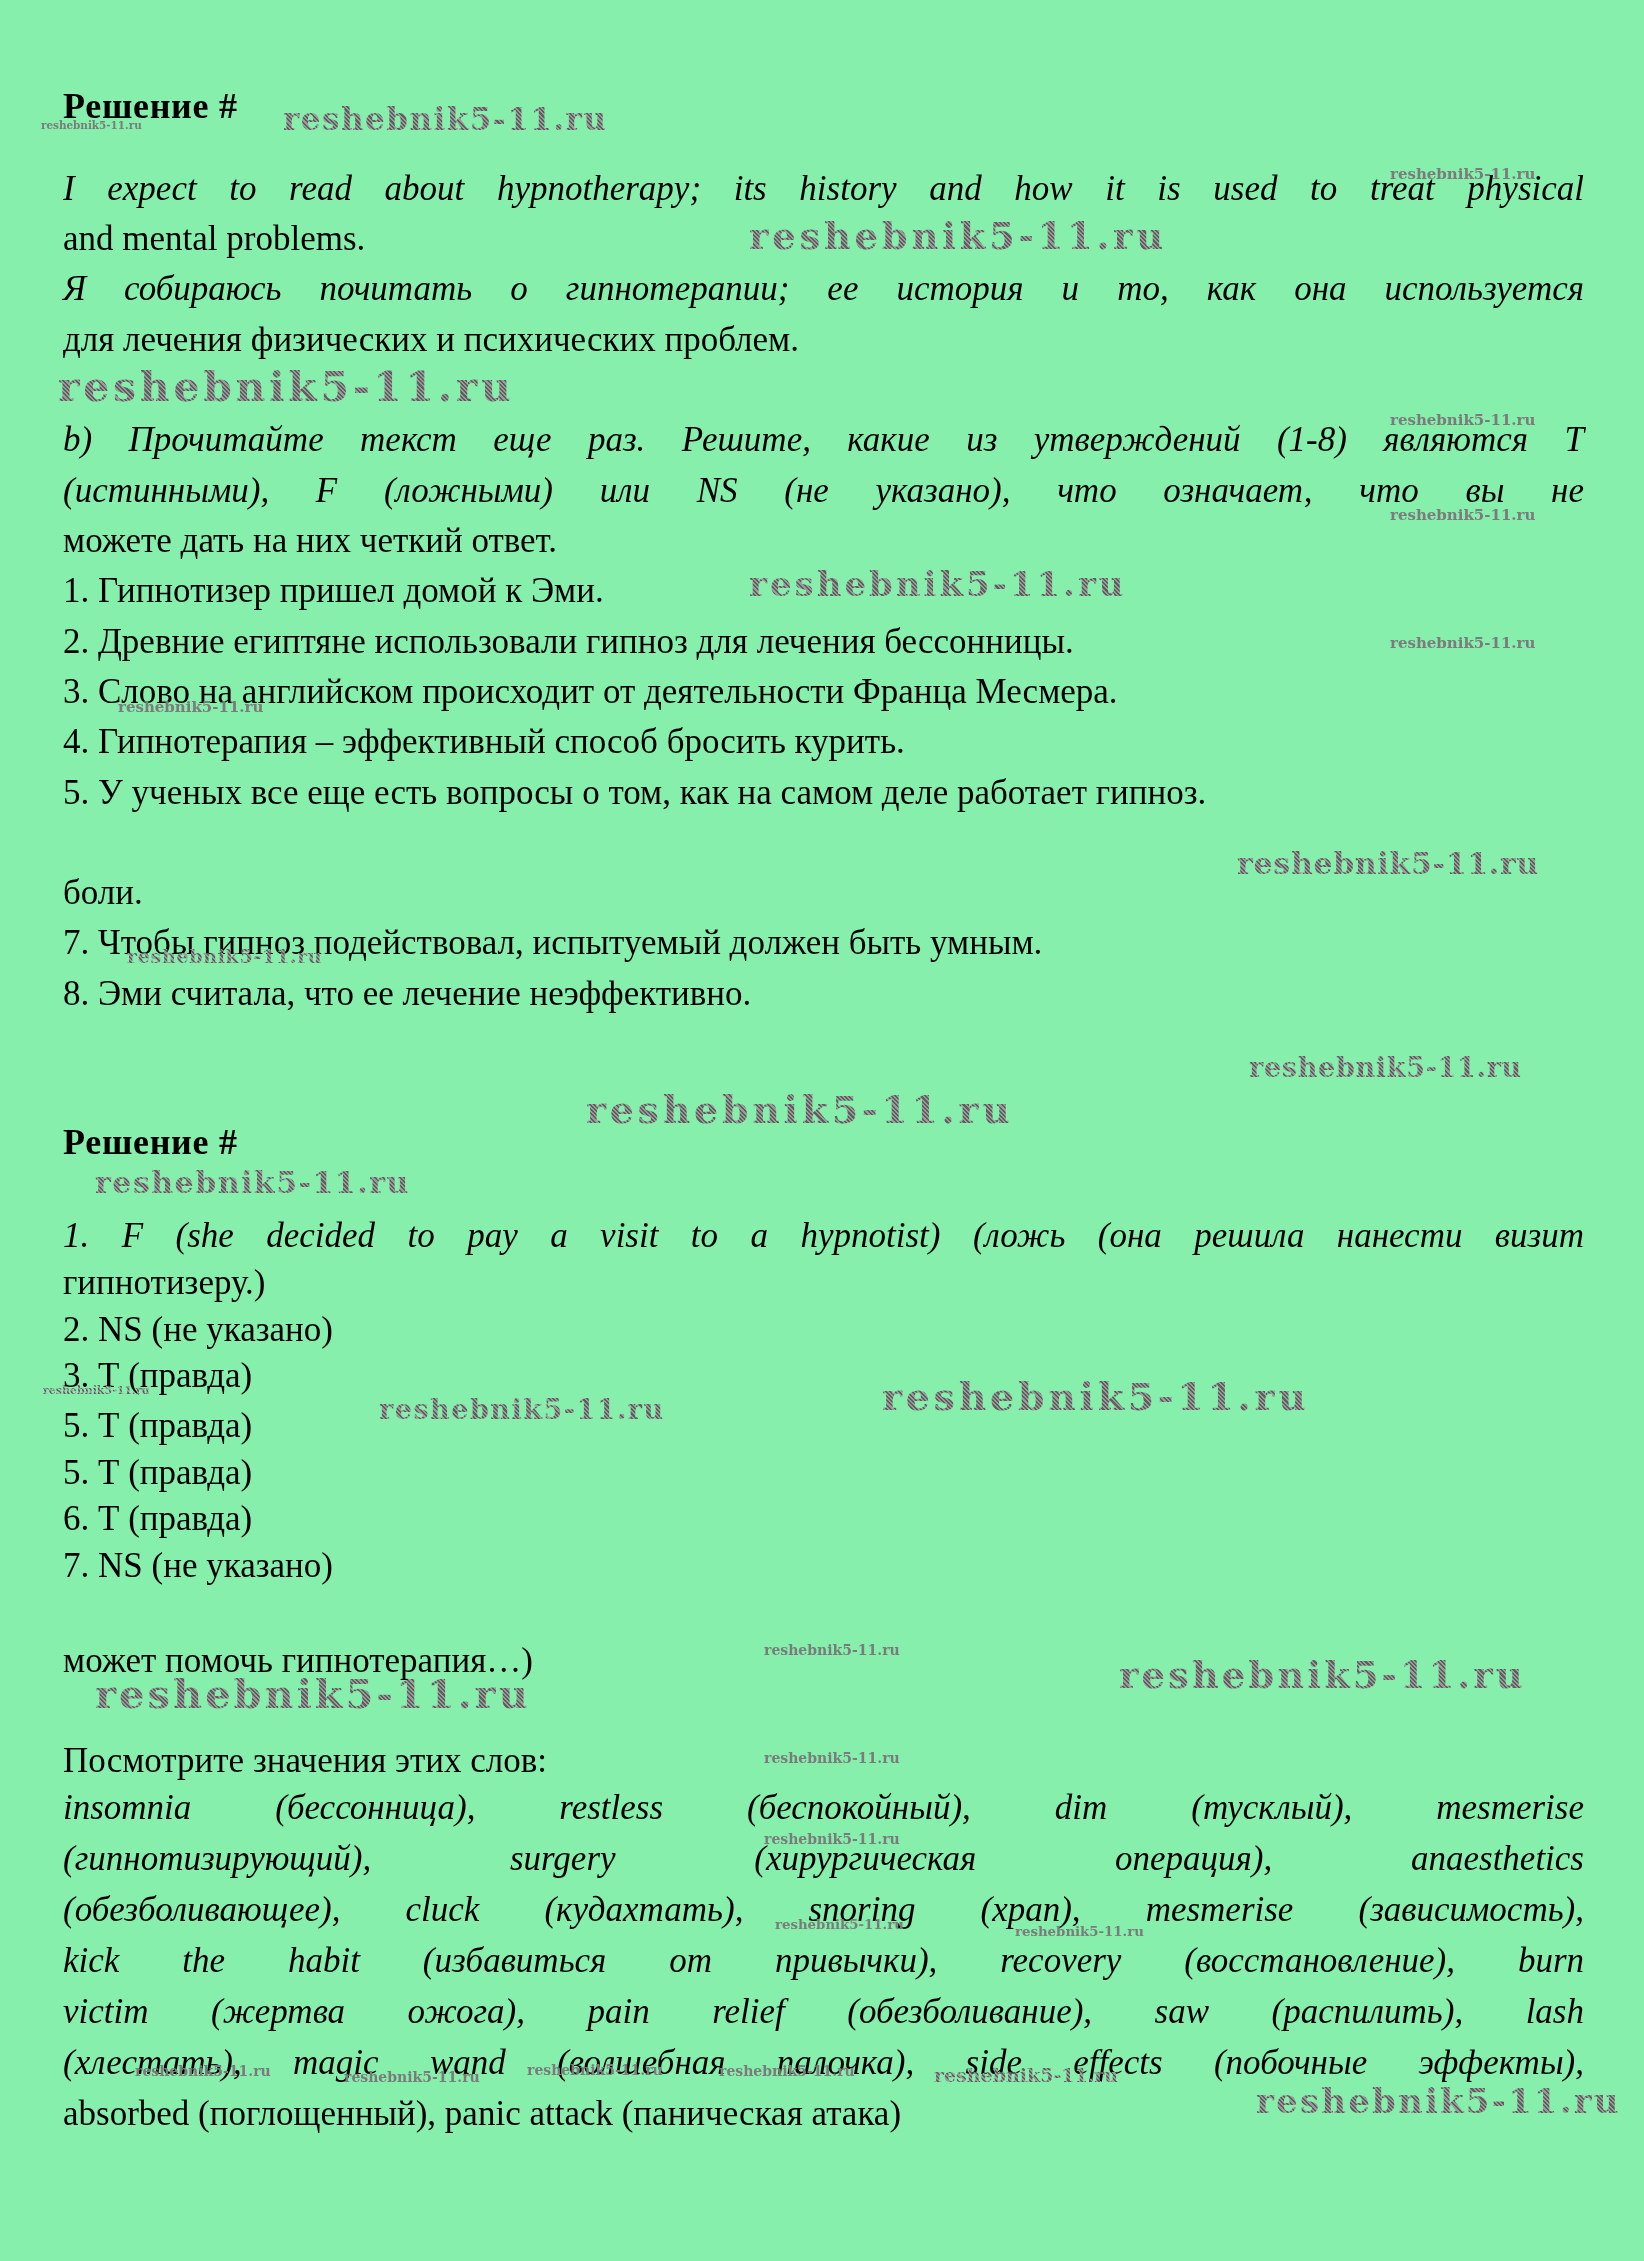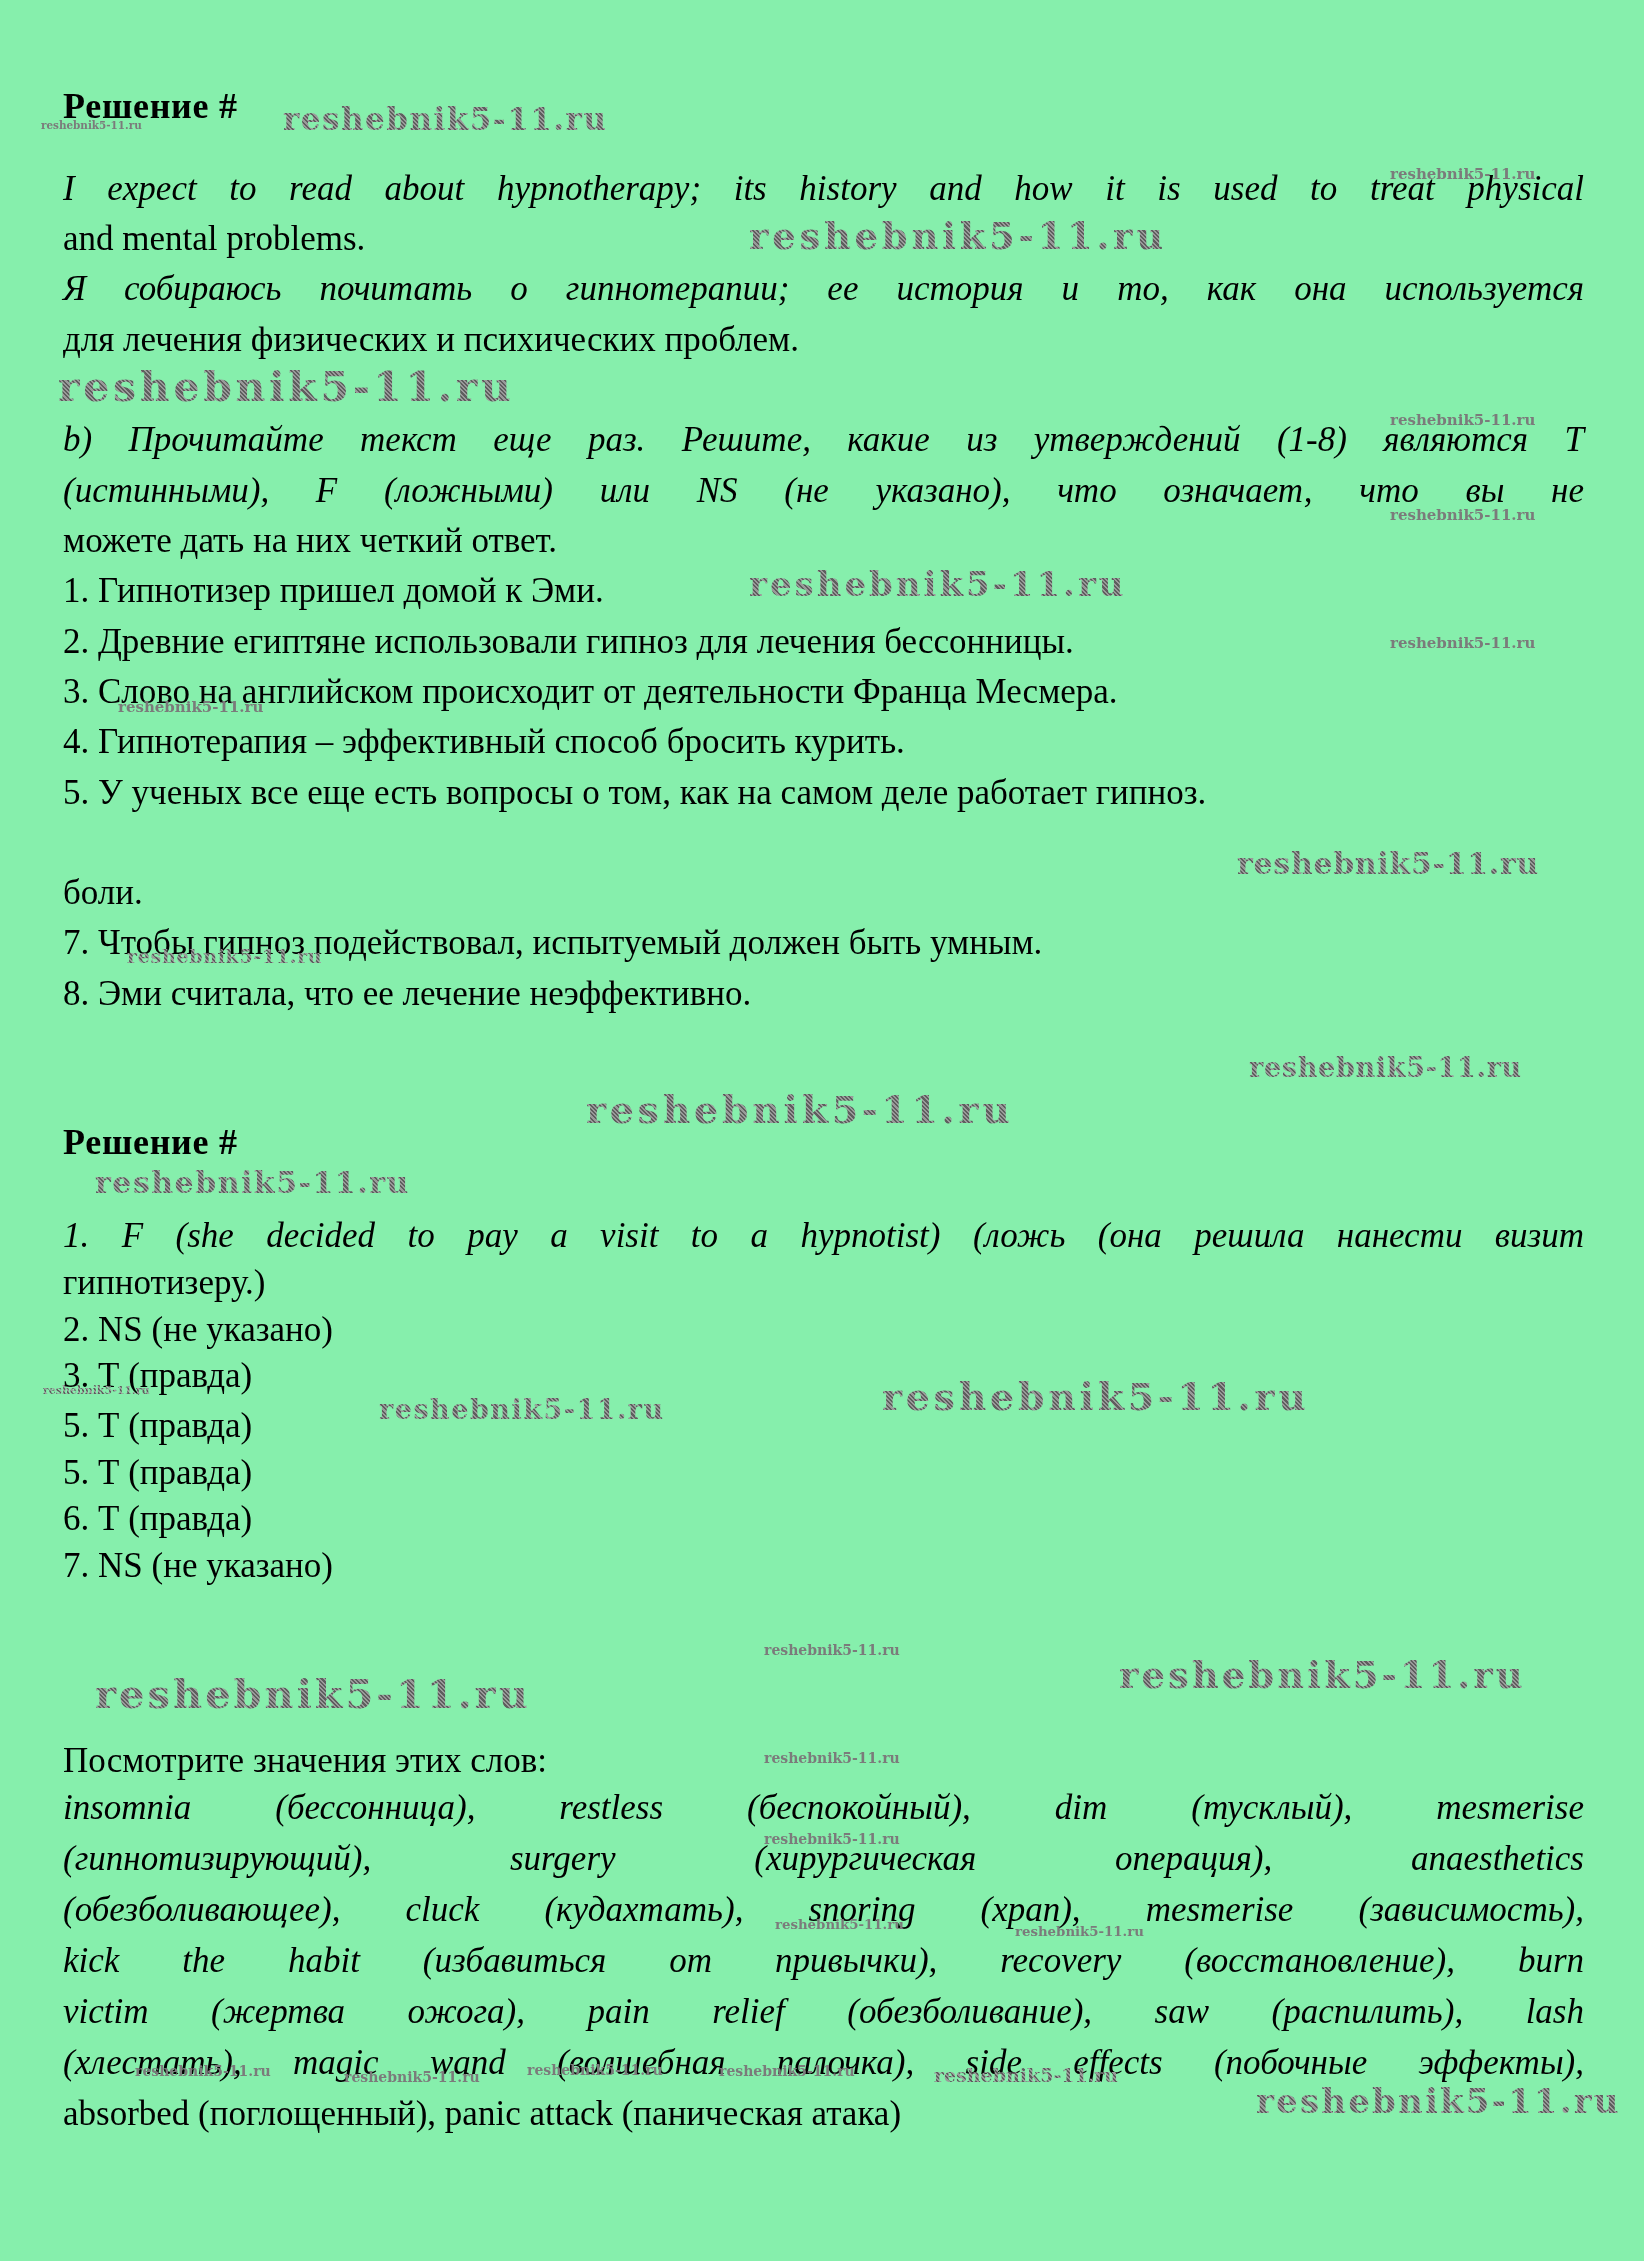--- a/index.html
+++ b/index.html
@@ -84,20 +84,21 @@
   <div class="line hdg" style="top:1119px">Решение #</div>
 
   <div class="line just" style="top:1213px">1. F (she decided to pay a visit to a hypnotist) (ложь (она решила нанести визит</div>
   <div class="line" style="top:1260px">гипнотизеру.)</div>
   <div class="line" style="top:1307px">2. NS (не указано)</div>
   <div class="line" style="top:1353px">3. Т (правда)</div>
   <div class="line" style="top:1403px">5. Т (правда)</div>
   <div class="line" style="top:1450px">5. Т (правда)</div>
   <div class="line" style="top:1496px">6. Т (правда)</div>
   <div class="line" style="top:1543px">7. NS (не указано)</div>
+  <div class="line" style="top:1638px">может помочь гипнотерапия…)</div>
 
   <div class="line" style="top:1738px">Посмотрите значения этих слов:</div>
   <div class="line just" style="top:1785px">insomnia (бессонница), restless (беспокойный), dim (тусклый), mesmerise</div>
   <div class="line just" style="top:1836px">(гипнотизирующий), surgery (хирургическая операция), anaesthetics</div>
   <div class="line just" style="top:1887px">(обезболивающее), cluck (кудахтать), snoring (храп), mesmerise (зависимость),</div>
   <div class="line just" style="top:1938px">kick the habit (избавиться от привычки), recovery (восстановление), burn</div>
   <div class="line just" style="top:1989px">victim (жертва ожога), pain relief (обезболивание), saw (распилить), lash</div>
   <div class="line just" style="top:2040px">(хлестать), magic wand (волшебная палочка), side effects (побочные эффекты),</div>
   <div class="line" style="top:2091px">absorbed (поглощенный), panic attack (паническая атака)</div>
 

